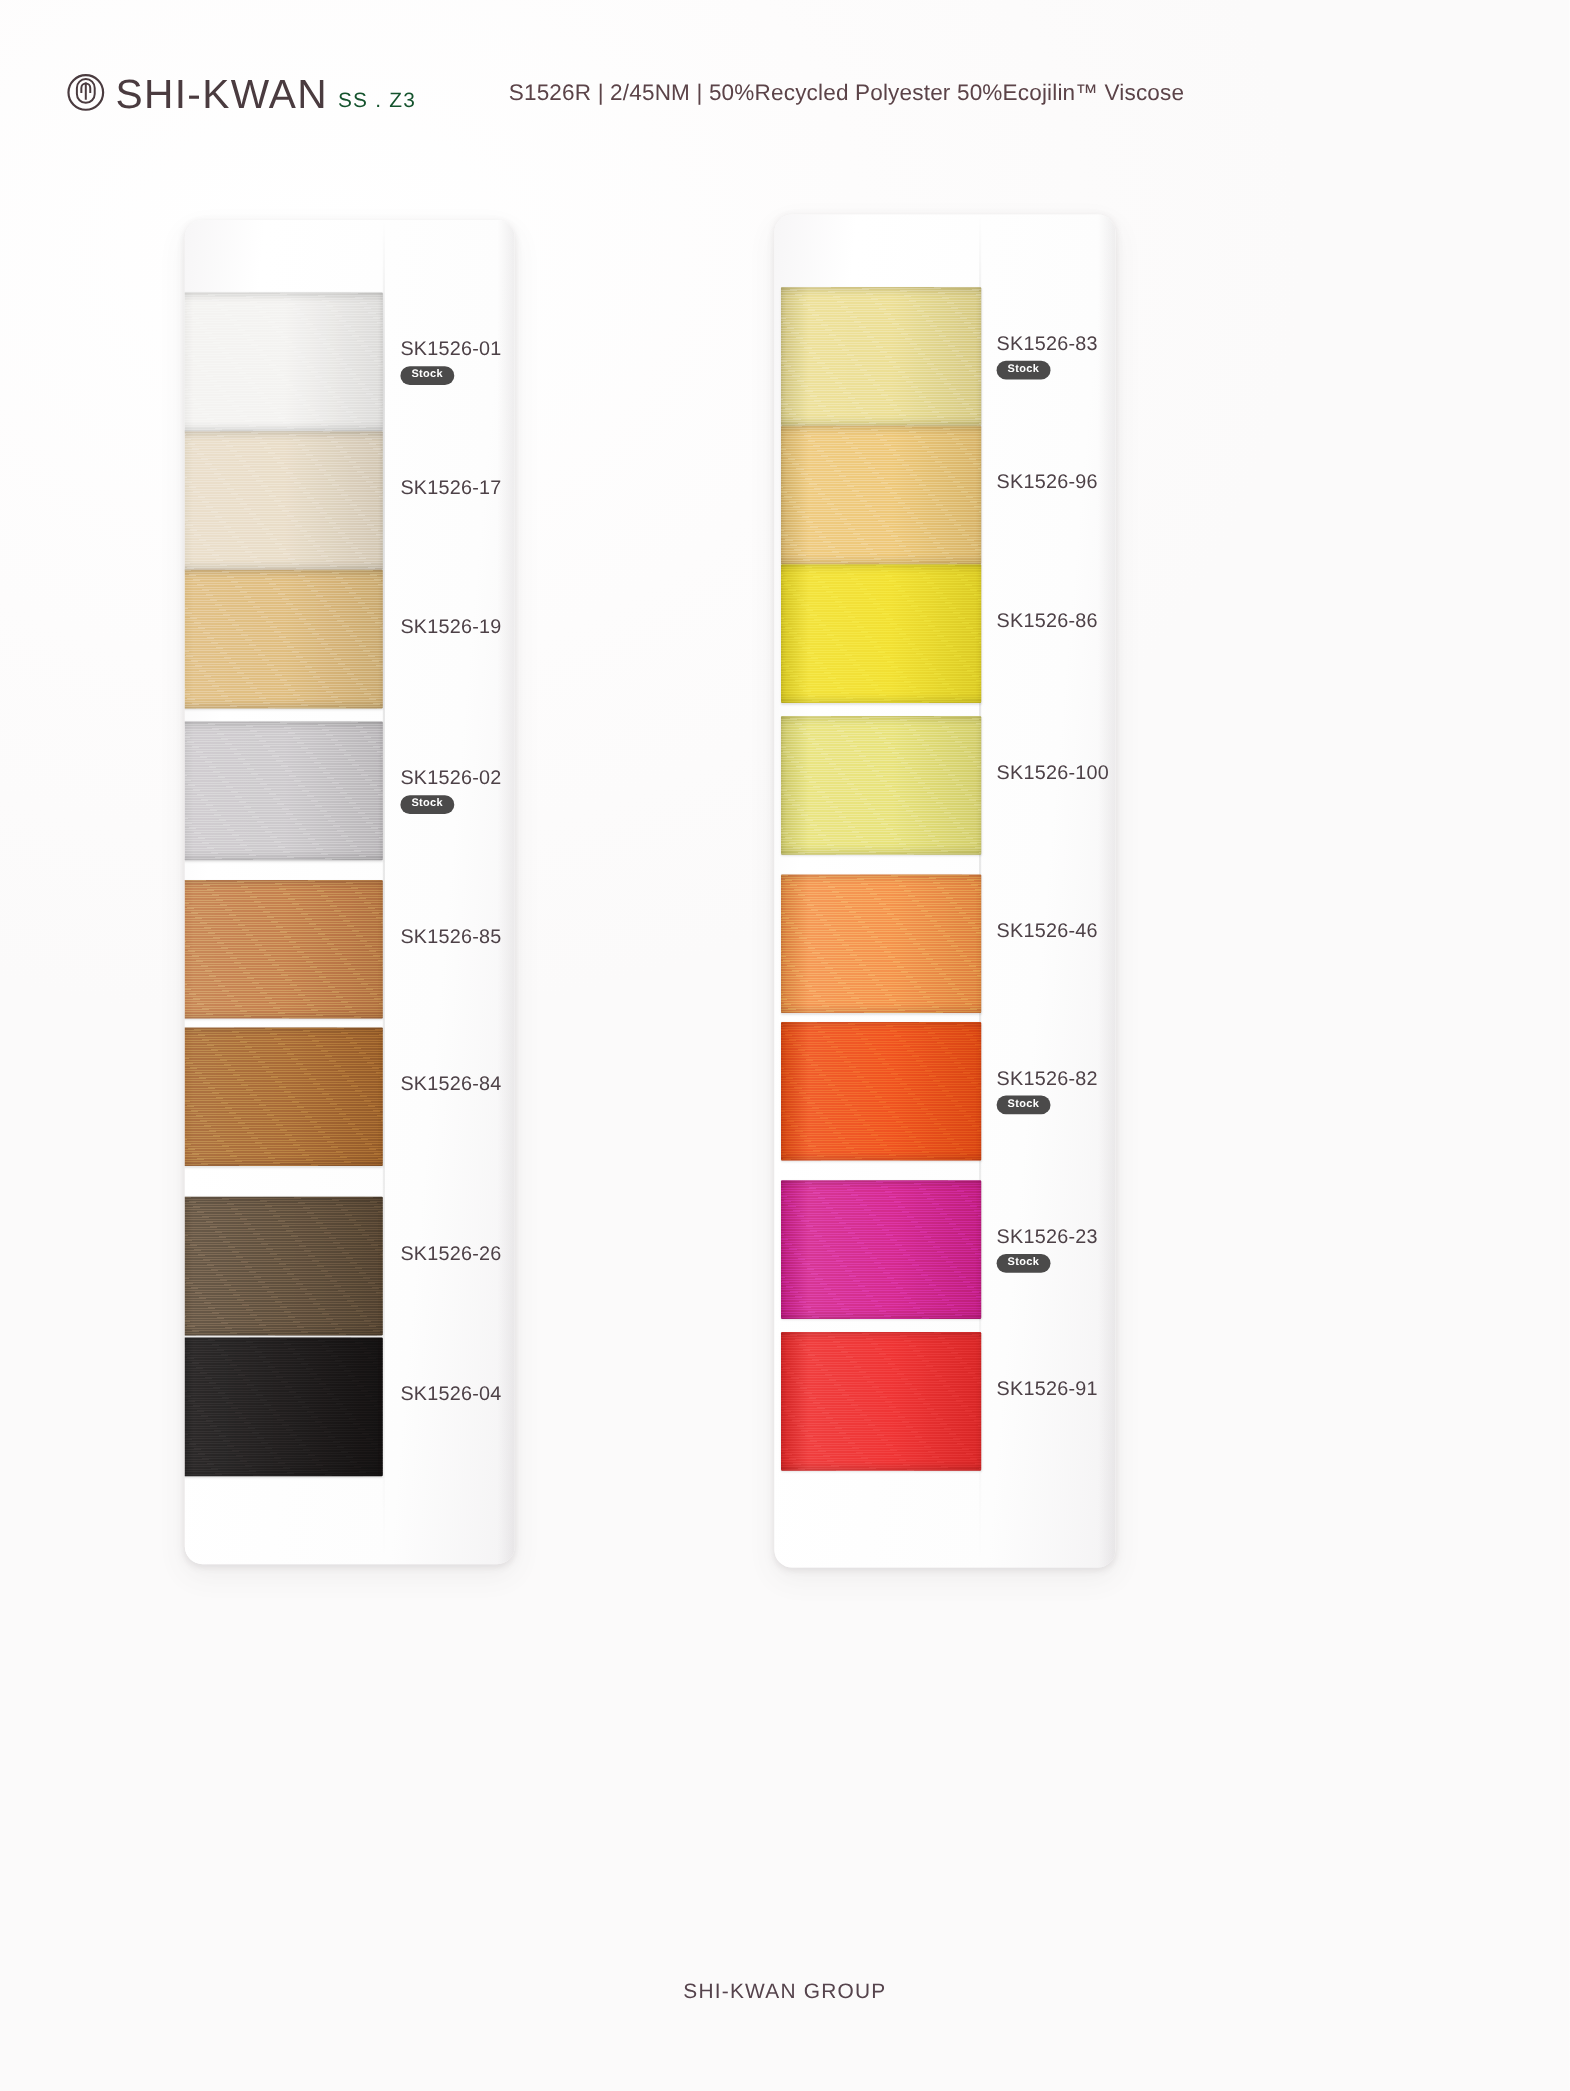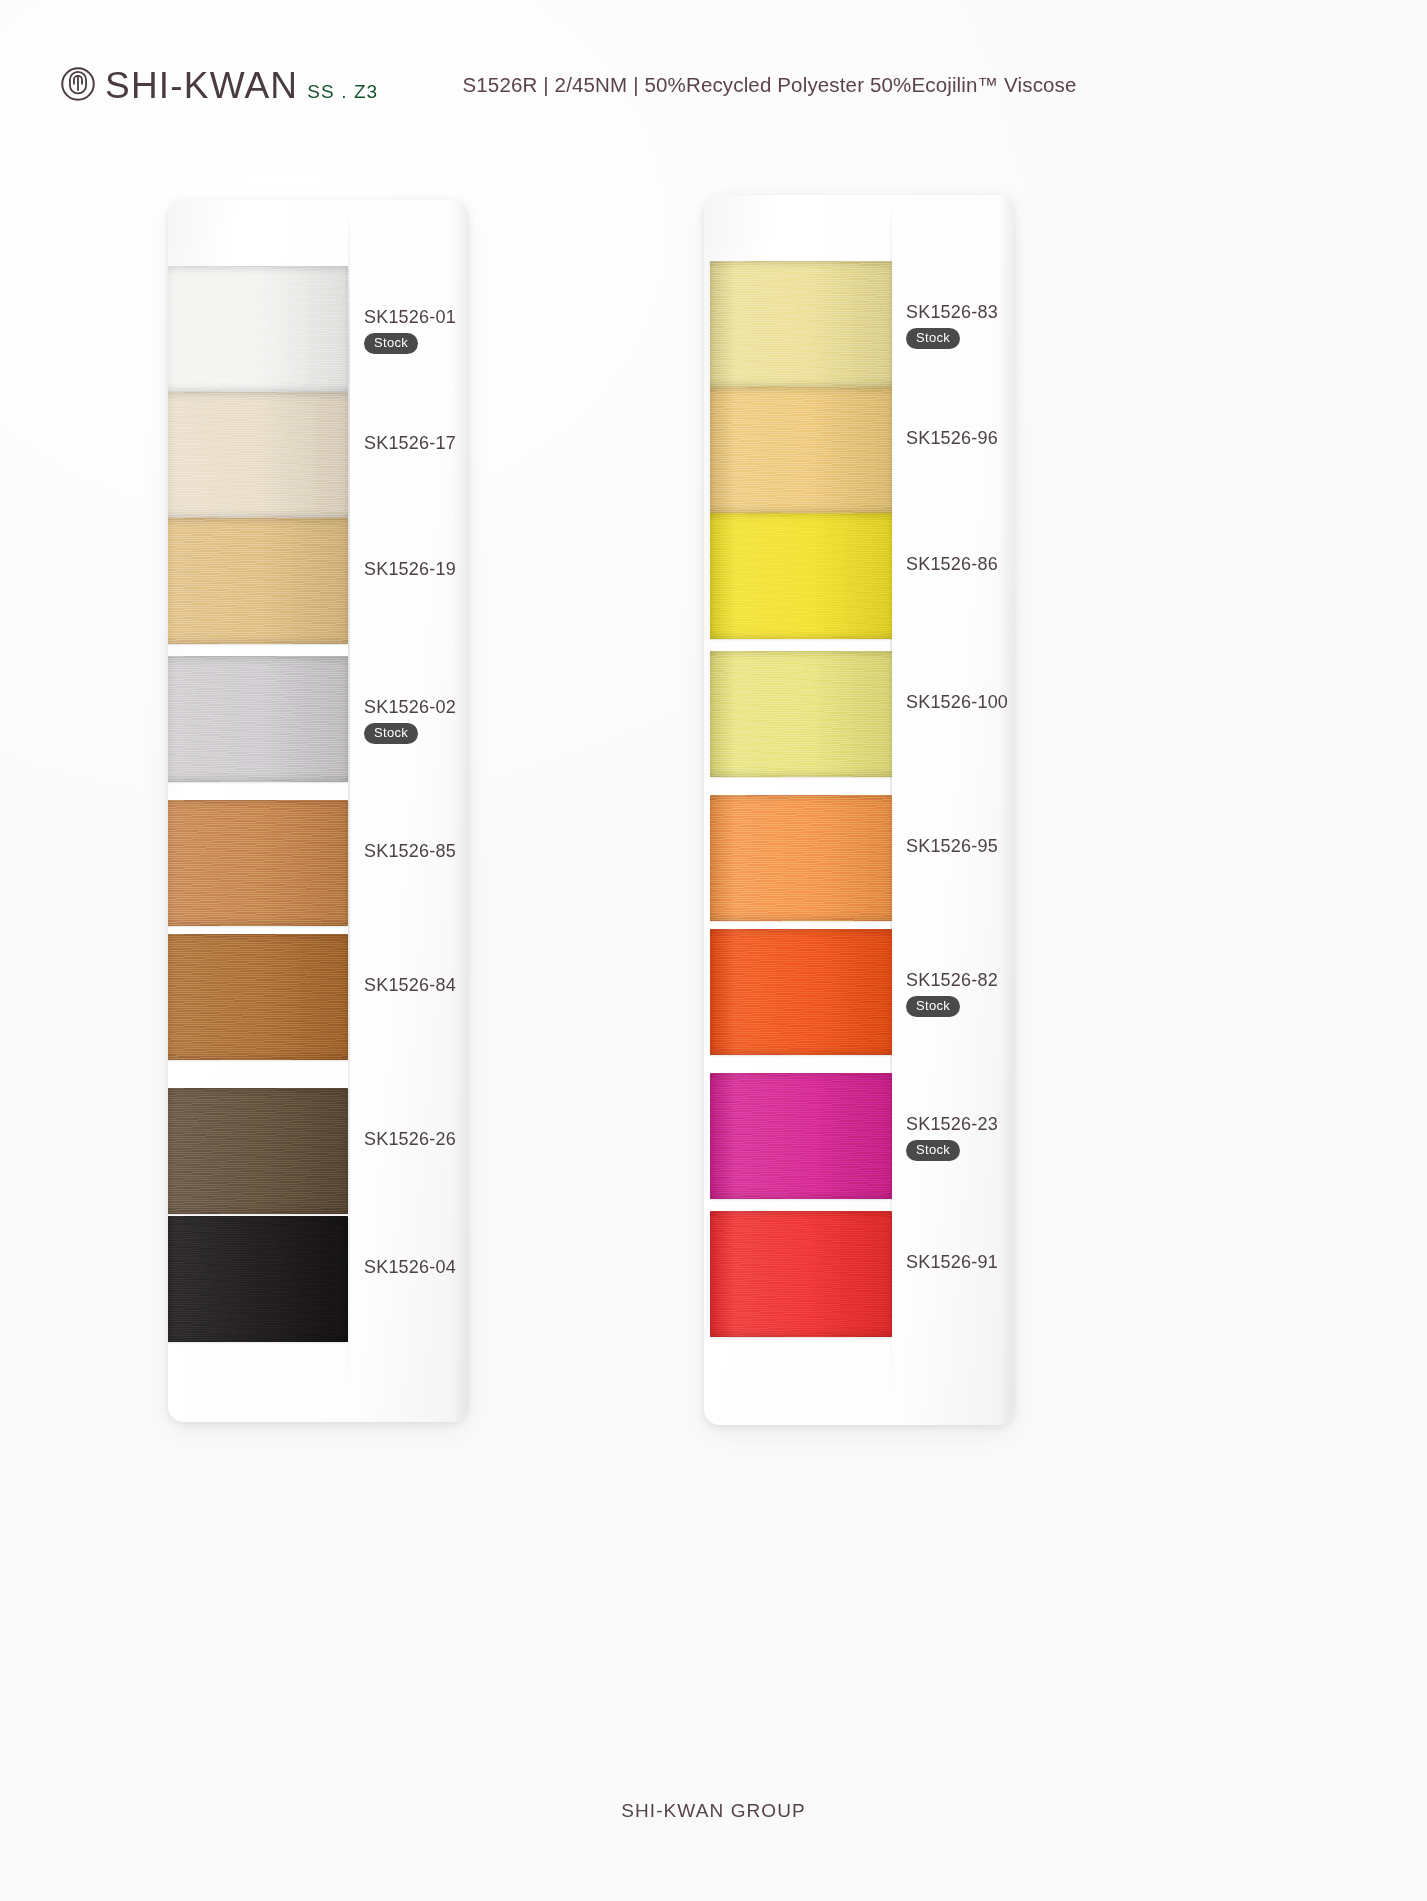--- a/index.html
+++ b/index.html
@@ -164,22 +164,22 @@
     white-space: nowrap;
     line-height: 1.1;
   }
   .badge {
     display: inline-block;
     margin-top: 5px;
     padding: 2px 10px 3px;
     border-radius: 11px;
     background: #4b4a4a;
     color: #ffffff;
-    font-size: 13px;
-    font-weight: 400;
+    font-size: 10px;
+    font-weight: 700;
     letter-spacing: 0.3px;
     line-height: 1.25;
   }
 
   
   .footer {
     position: absolute;
     left: 0; right: 0;
     top: 1800px;
     text-align: center;
@@ -282,21 +282,21 @@
       </div>
       <div class="row" style="top: 456px;">
         <div class="yarn" style="background: rgb(232, 227, 122);"></div>
         <div class="label-box">
           <div class="label-code">SK1526-100</div>
         </div>
       </div>
       <div class="row" style="top: 600px;">
         <div class="yarn" style="background: rgb(245, 146, 72);"></div>
         <div class="label-box">
-          <div class="label-code">SK1526-95</div>
+          <div class="label-code">SK1526-46</div>
         </div>
       </div>
       <div class="row" style="top: 734px;">
         <div class="yarn" style="background: rgb(240, 78, 22);"></div>
         <div class="label-box"><div class="label-code">SK1526-82</div><span class="badge">Stock</span></div>
       </div>
       <div class="row" style="top: 878px;">
         <div class="yarn" style="background: rgb(212, 34, 141);"></div>
         <div class="label-box"><div class="label-code">SK1526-23</div><span class="badge">Stock</span></div>
       </div>

